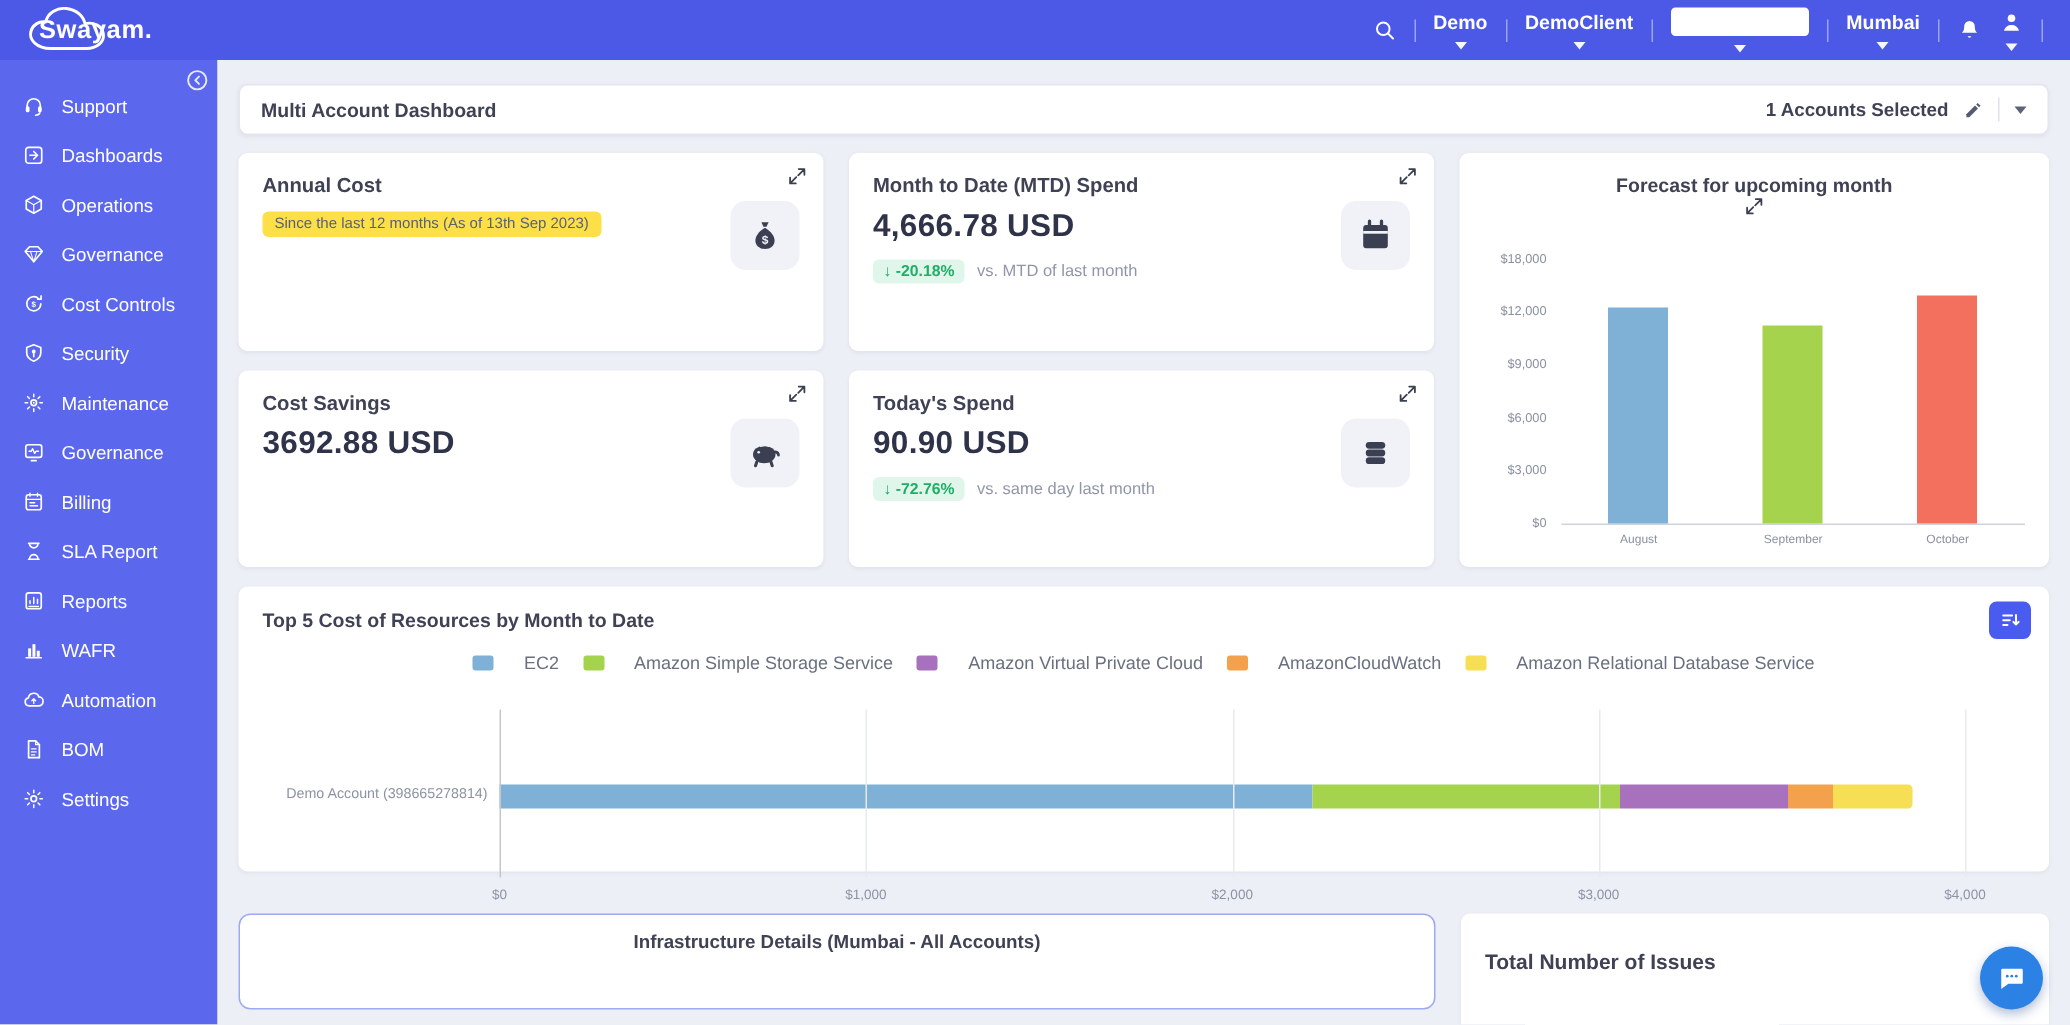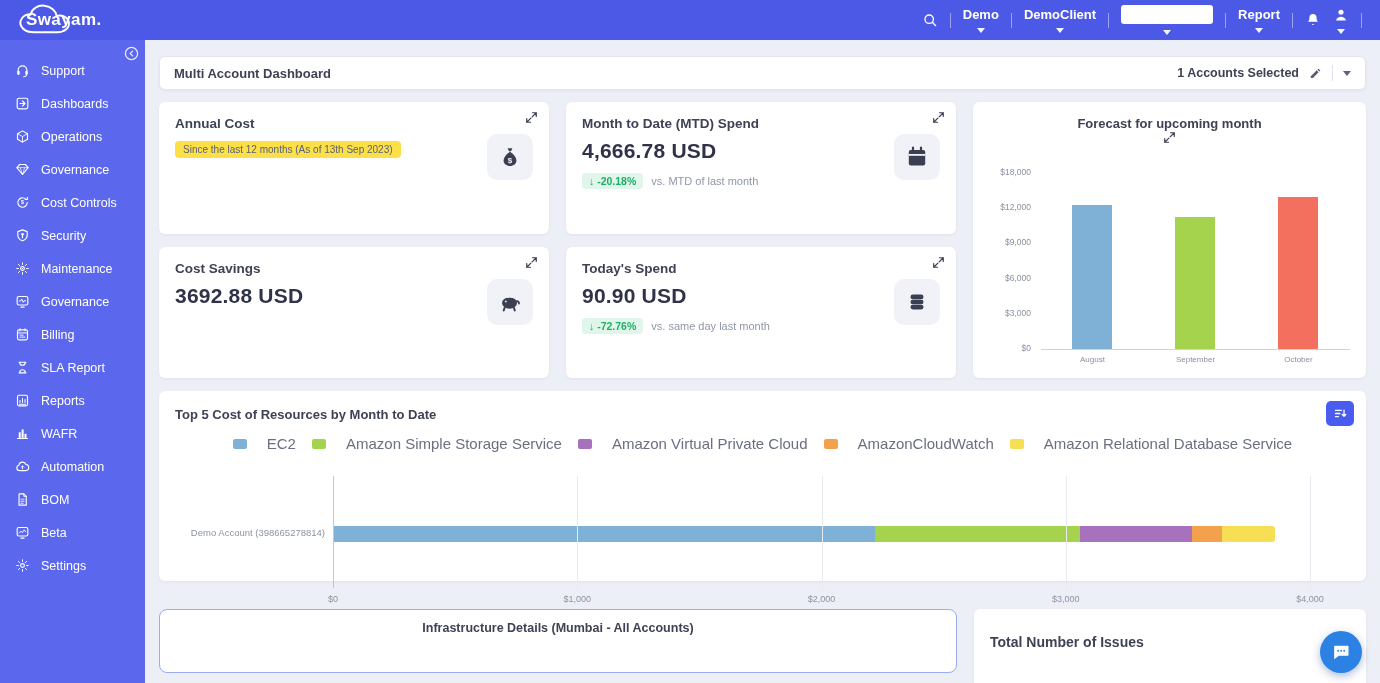--- a/index.html
+++ b/index.html
@@ -64,21 +64,21 @@
   .fc-col { width:33.33%; height:100%; display:flex; align-items:flex-end; justify-content:center; }
   .fc-bar { width:40px; }
   .fc-x { display:flex; margin-top:5px; }
   .fc-xlab { width:33.33%; text-align:center; font-size:8px; color:#8a90a0; }
 
   
   .top5 { position:relative; margin-top:13px; height:190px; padding:14px 16px; }
   .sort-btn { position:absolute; top:10px; right:12px; width:28px; height:25px; background:#4a5cf0; border:none; border-radius:5px; display:flex; align-items:center; justify-content:center; cursor:pointer; }
   .sort-btn .icn { width:15px; height:15px; }
   .legend { display:flex; justify-content:center; align-items:center; gap:16px; margin-top:12px; }
-  .legend-item { display:flex; align-items:center; gap:20px; font-size:15px; color:#6a7080;text-align:right; }
+  .legend-item { display:flex; align-items:center; gap:20px; font-size:12px; color:#6a7080;text-align:right; }
   .swatch { width:14px; height:10px; border-radius:2px; display:inline-block; }
   .h-chart { margin-top:24px; display:flex; }
   .h-left { width:158px; height:112px; display:flex; align-items:center; justify-content:flex-end; padding-right:8px; font-size:9.5px; color:#8d93a3; text-align:right; }
   .h-plot { flex:1; position:relative; height:112px; margin-right:40px; }
   .gridline { position:absolute; top:0; bottom:0; width:1px; background:#e8eaf1; }
   .gridline.axis { background:#c3c7d3; }
   .h-bar { position:absolute; left:0; top:50px; height:16px; width:100%; display:flex; }
   .h-seg:last-child { border-radius:0 3px 3px 0; }
   .h-xrow { display:flex; margin-top:6px; }
   .h-xspacer { width:158px; }
@@ -125,21 +125,21 @@
             <span>DemoClient</span>
             <span class="caret"></span>
           </div>
           <span class="tb-div"></span>
           <div class="tb-menu">
             <span class="redacted"></span>
             <span class="caret"></span>
           </div>
           <span class="tb-div"></span>
           <div class="tb-menu">
-            <span>Report</span>
+            <span>Mumbai</span>
             <span class="caret"></span>
           </div>
           <span class="tb-div"></span>
         </nav>
       <span class="icn tb-icon">
           <svg viewBox="0 0 24 24" fill="none" stroke="currentColor" stroke-width="1.8" stroke-linecap="round" stroke-linejoin="round">
             <path d="M12 3a5.3 5.3 0 0 0-5.3 5.3c0 4.2-1.4 5.6-2.3 6.4h15.2c-.9-.8-2.3-2.2-2.3-6.4A5.3 5.3 0 0 0 12 3z" fill="currentColor" stroke="none"></path>
             <path d="M10.1 18.3a2 2 0 0 0 3.8 0z" fill="currentColor" stroke="none"></path>
           </svg>
         </span>
@@ -289,30 +289,20 @@
           <span>Automation</span>
         </div>
         <div class="side-item">
           <span class="icn">
             <svg viewBox="0 0 24 24" fill="none" stroke="currentColor" stroke-width="1.8" stroke-linecap="round" stroke-linejoin="round">
               <path d="M6.5 3h7.5l4 4v14H6.5z"></path>
               <path d="M14 3v4h4M9.5 11.5h5M9.5 14.8h5M9.5 18h3.5" stroke-width="1.4"></path>
             </svg>
           </span>
           <span>BOM</span>
-        </div>
-        <div class="side-item">
-          <span class="icn">
-            <svg viewBox="0 0 24 24" fill="none" stroke="currentColor" stroke-width="1.8" stroke-linecap="round" stroke-linejoin="round">
-              <rect x="3.5" y="4" width="17" height="13.5" rx="2.5"></rect>
-              <path d="M7 12.8l2.5-3 2.3 2.5 3-4.5 2.2 3" stroke-width="1.5"></path>
-              <path d="M9.5 21h5"></path>
-            </svg>
-          </span>
-          <span>Beta</span>
         </div>
         <div class="side-item">
           <span class="icn">
             <svg viewBox="0 0 24 24" fill="none" stroke="currentColor" stroke-width="1.8" stroke-linecap="round" stroke-linejoin="round">
               <circle cx="12" cy="12" r="3"></circle>
               <path d="M12 2.8v2.7M12 18.5v2.7M2.8 12h2.7M18.5 12h2.7M5.5 5.5l1.9 1.9M16.6 16.6l1.9 1.9M18.5 5.5l-1.9 1.9M7.4 16.6l-1.9 1.9" stroke-width="1.6"></path>
             </svg>
           </span>
           <span>Settings</span>
         </div>

